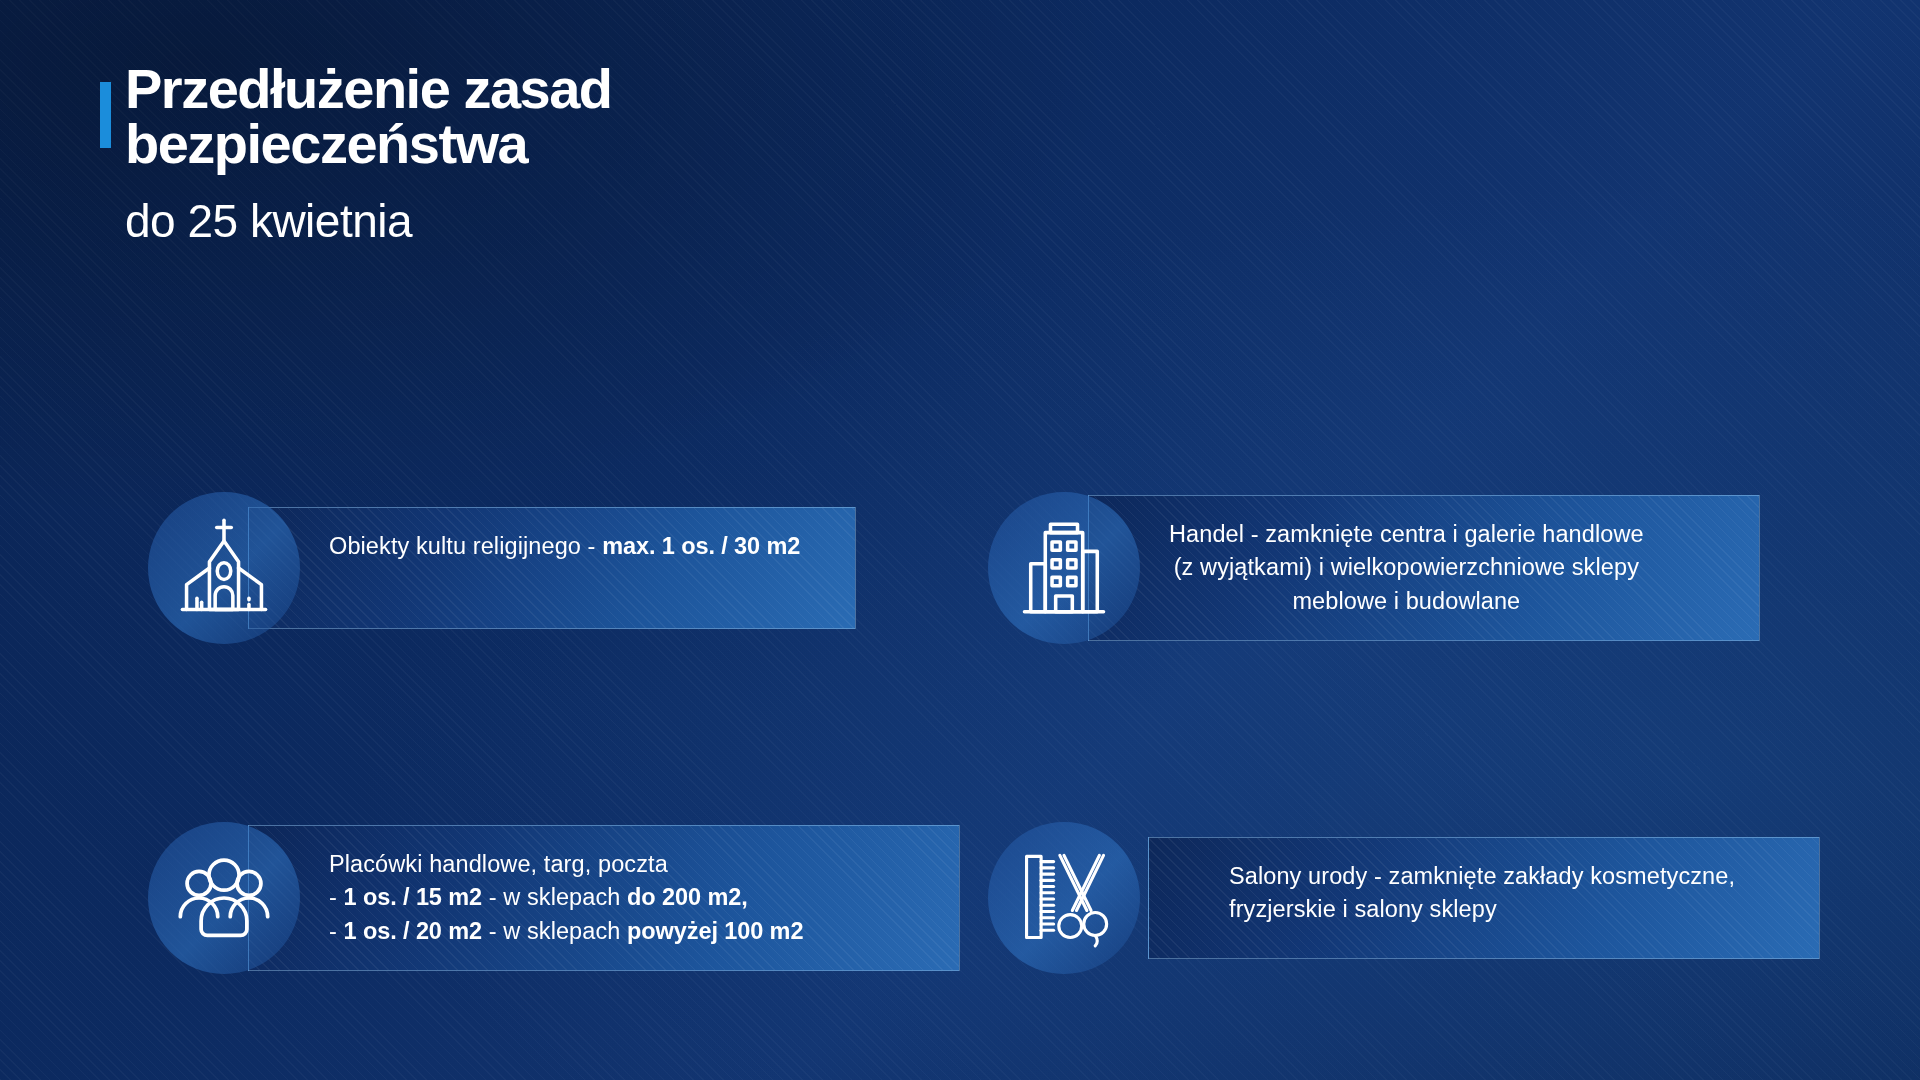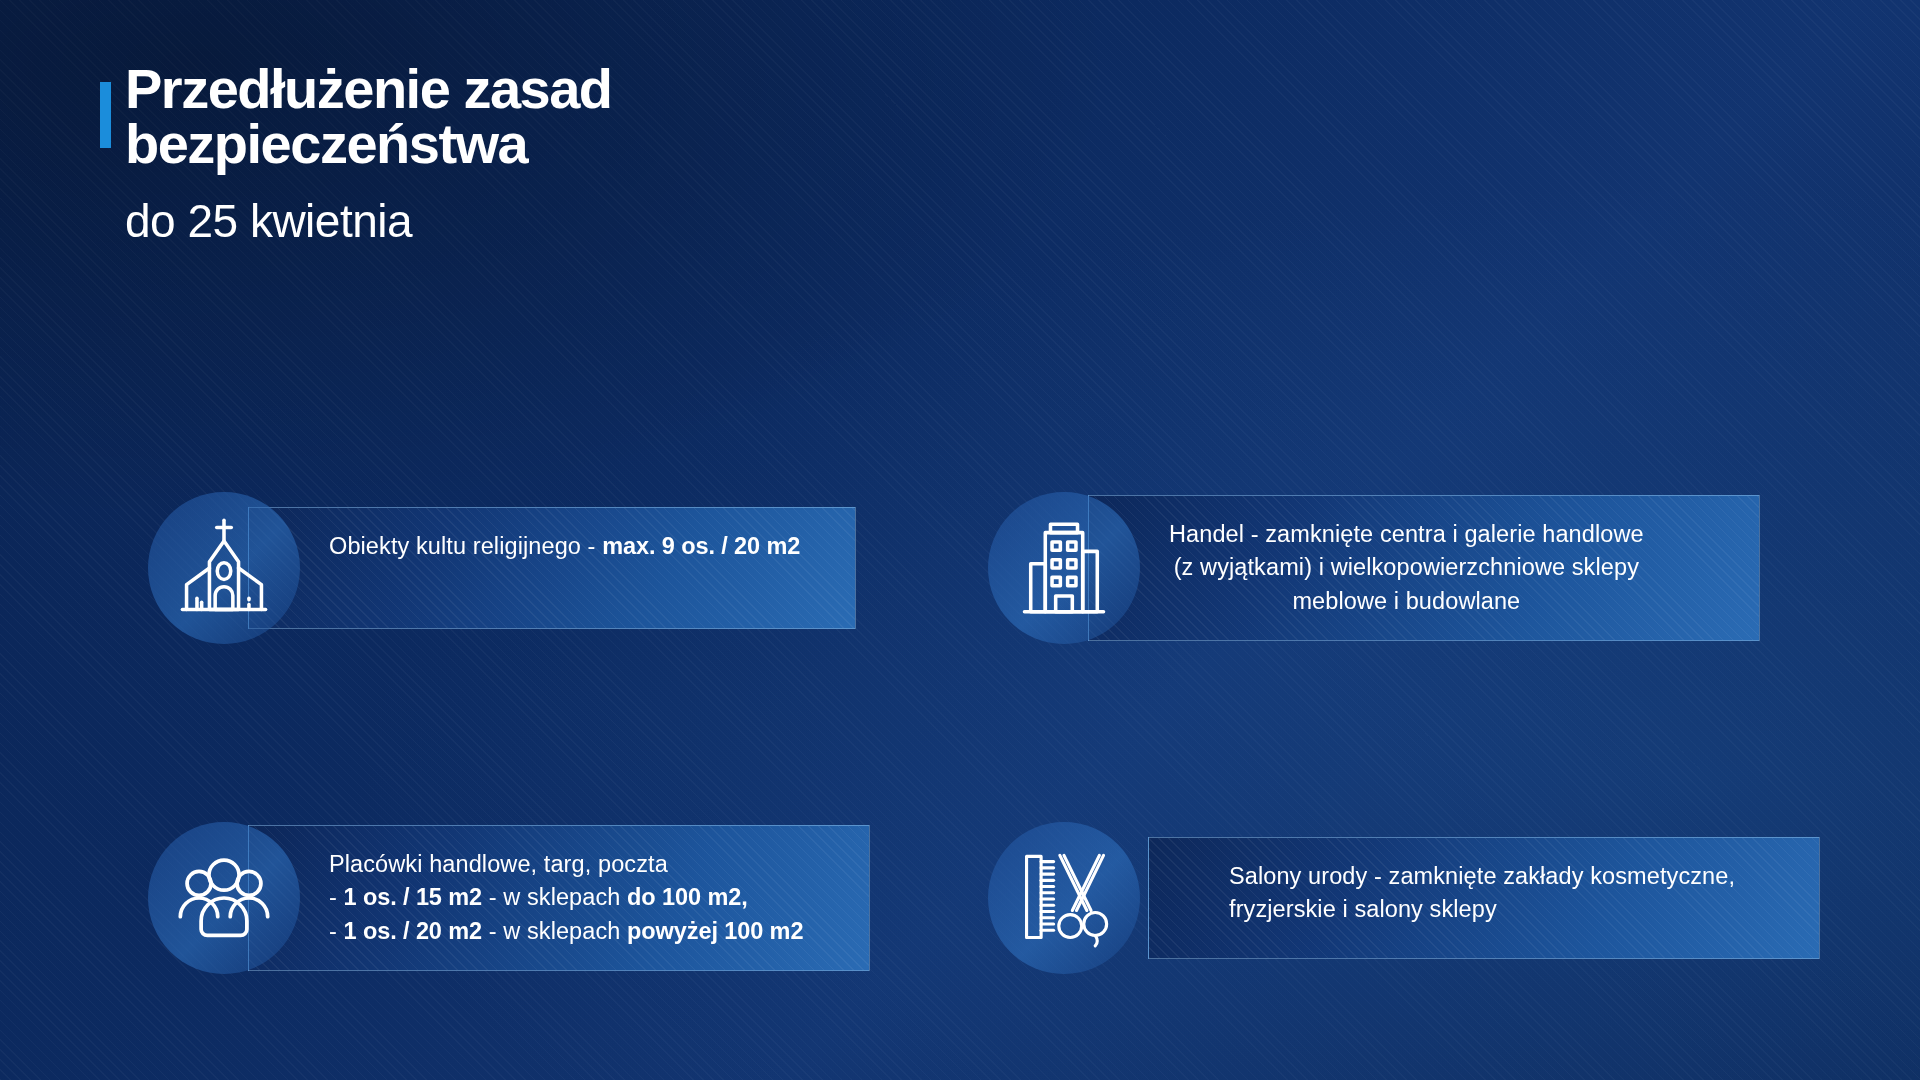--- a/index.html
+++ b/index.html
@@ -159,21 +159,21 @@
     line-height: 1.42;
     font-weight: 400;
     letter-spacing: 0.1px;
   }
   .panel .text b { font-weight: 700; letter-spacing: -0.1px; }
   .panel .text .line { display: block; white-space: nowrap; }
 
   
   .card.c1 .panel { width: 608px; min-height: 122px; }
   .card.c2 .panel { width: 672px; min-height: 122px; text-align: center; }
-  .card.c3 .panel { width: 622px; min-height: 130px; }
+  .card.c3 .panel { width: 712px; min-height: 130px; }
   .card.c4 .panel { width: 672px; min-height: 122px; margin-left: 8px; }
 
   .card.c1 .panel, .card.c2 .panel { align-items: flex-start; }
 </style>
 </head>
 <body>
 
 <div id="stage">
 
   <div class="header layer">
@@ -201,21 +201,21 @@
             <path d="M50 68 a8.5 8.5 0 0 0 -8.5 8.5 L41.5 90 L58.5 90 L58.5 76.5 A8.5 8.5 0 0 0 50 68 Z"></path>
             <line x1="24" y1="79" x2="24" y2="90"></line>
             <line x1="28.5" y1="83" x2="28.5" y2="90"></line>
             <line x1="74" y1="79" x2="74" y2="80.5"></line>
             <line x1="74" y1="85" x2="74" y2="90"></line>
             <line x1="10" y1="90" x2="90" y2="90"></line>
           </svg>
         </div>
         <div class="panel">
           <div class="text">
-            <span class="line"><span>Obiekty kultu religijnego - </span><b>max. 9 os. / 20 m2</b></span>
+            <span class="line"><span>Obiekty kultu religijnego - </span><b>max. 1 os. / 30 m2</b></span>
           </div>
         </div>
       </div>
 
       <div class="card col-right c2">
         <div class="icon-wrap">
           <div class="icon-disc"></div>
           <svg viewBox="0 0 100 100" fill="none" stroke="#ffffff" stroke-width="3.4" stroke-linecap="round" stroke-linejoin="round">
             <rect x="37" y="8" width="26" height="8"></rect>
             <rect x="32" y="16" width="36" height="76"></rect>
@@ -252,21 +252,21 @@
             <path d="M8 68 a18 18 0 0 1 36 0"></path>
             <circle cx="74" cy="36" r="11.5"></circle>
             <path d="M56 68 a18 18 0 0 1 36 0"></path>
             <circle cx="50" cy="28" r="14.5"></circle>
             <path d="M50 50 a22 22 0 0 0 -22 22 v8 a6 6 0 0 0 6 6 h32 a6 6 0 0 0 6 -6 v-8 A22 22 0 0 0 50 50 Z"></path>
           </svg>
         </div>
         <div class="panel">
           <div class="text">
             <span class="line">Placówki handlowe, targ, poczta</span>
-            <span class="line"><span>- </span><b>1 os. / 15 m2</b><span> - w sklepach </span><b>do 100 m2,</b></span>
+            <span class="line"><span>- </span><b>1 os. / 15 m2</b><span> - w sklepach </span><b>do 200 m2,</b></span>
             <span class="line"><span>- </span><b>1 os. / 20 m2</b><span> - w sklepach </span><b>powyżej 100 m2</b></span>
           </div>
         </div>
       </div>
 
       <div class="card col-right c4">
         <div class="icon-wrap">
           <div class="icon-disc"></div>
           <svg viewBox="0 0 100 100" fill="none" stroke="#ffffff" stroke-width="3" stroke-linecap="round" stroke-linejoin="round">
 

